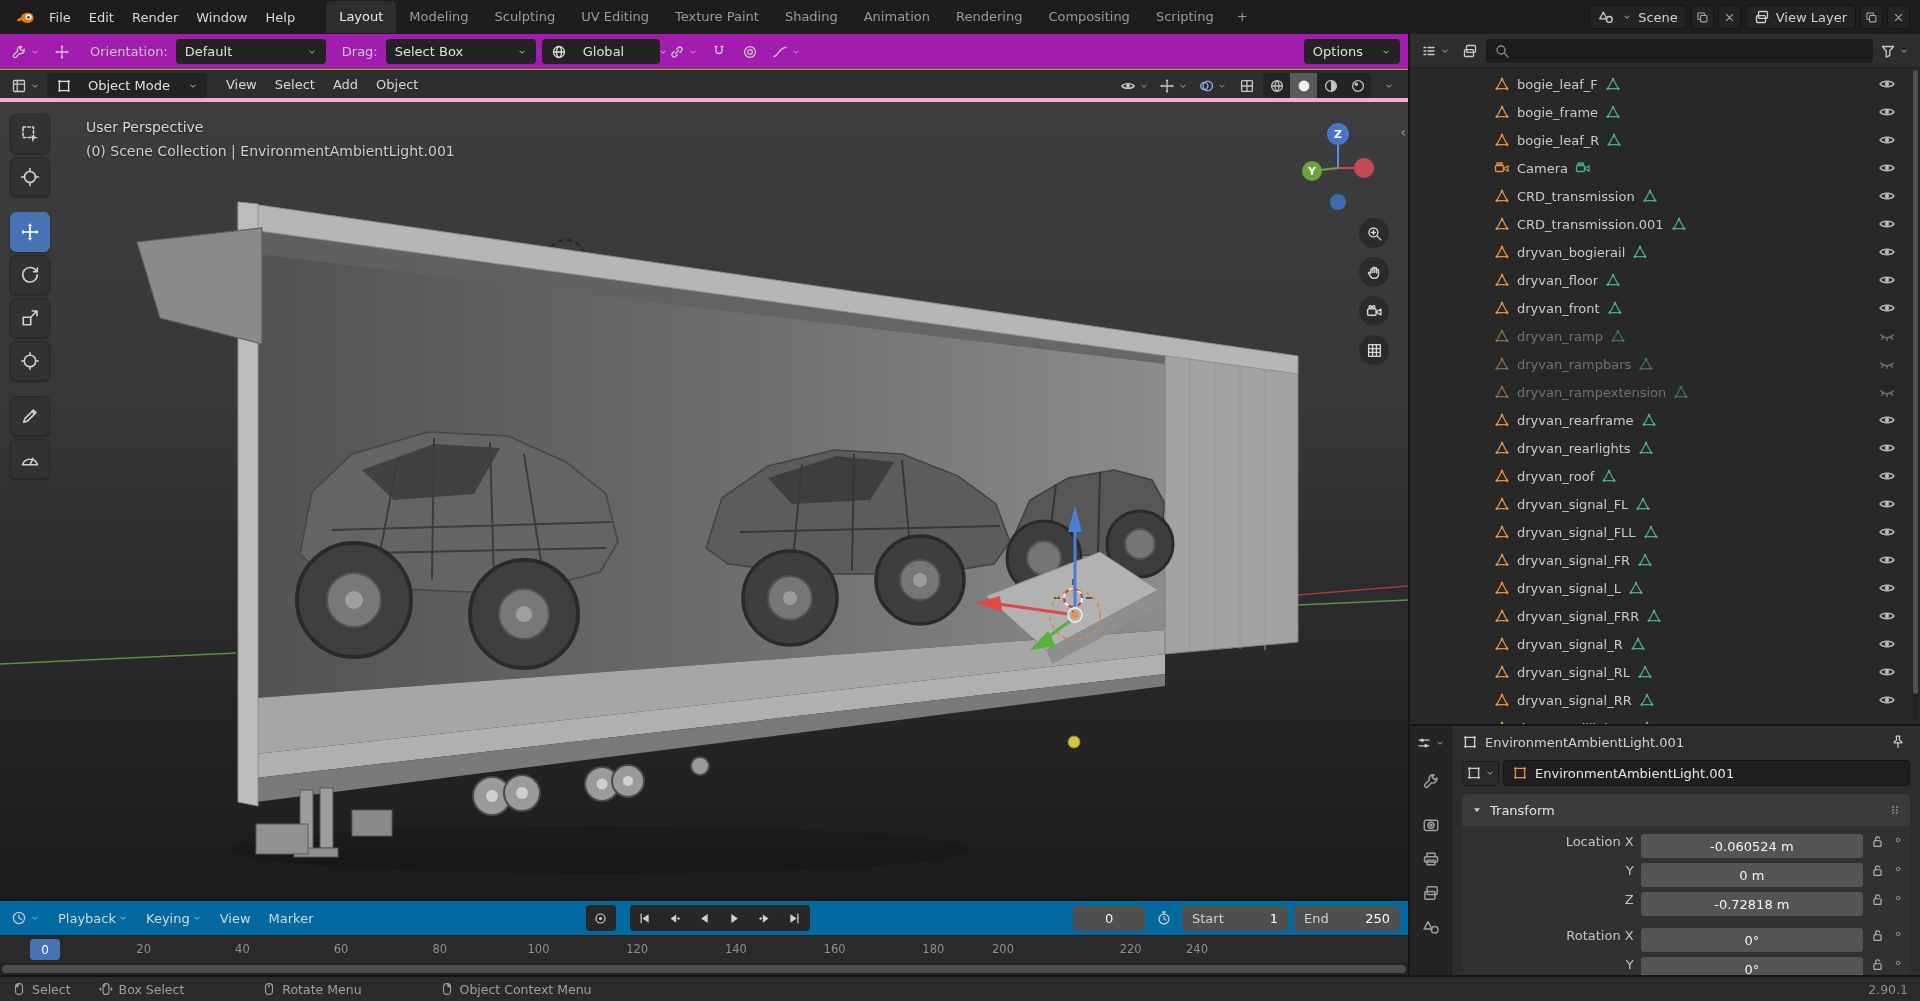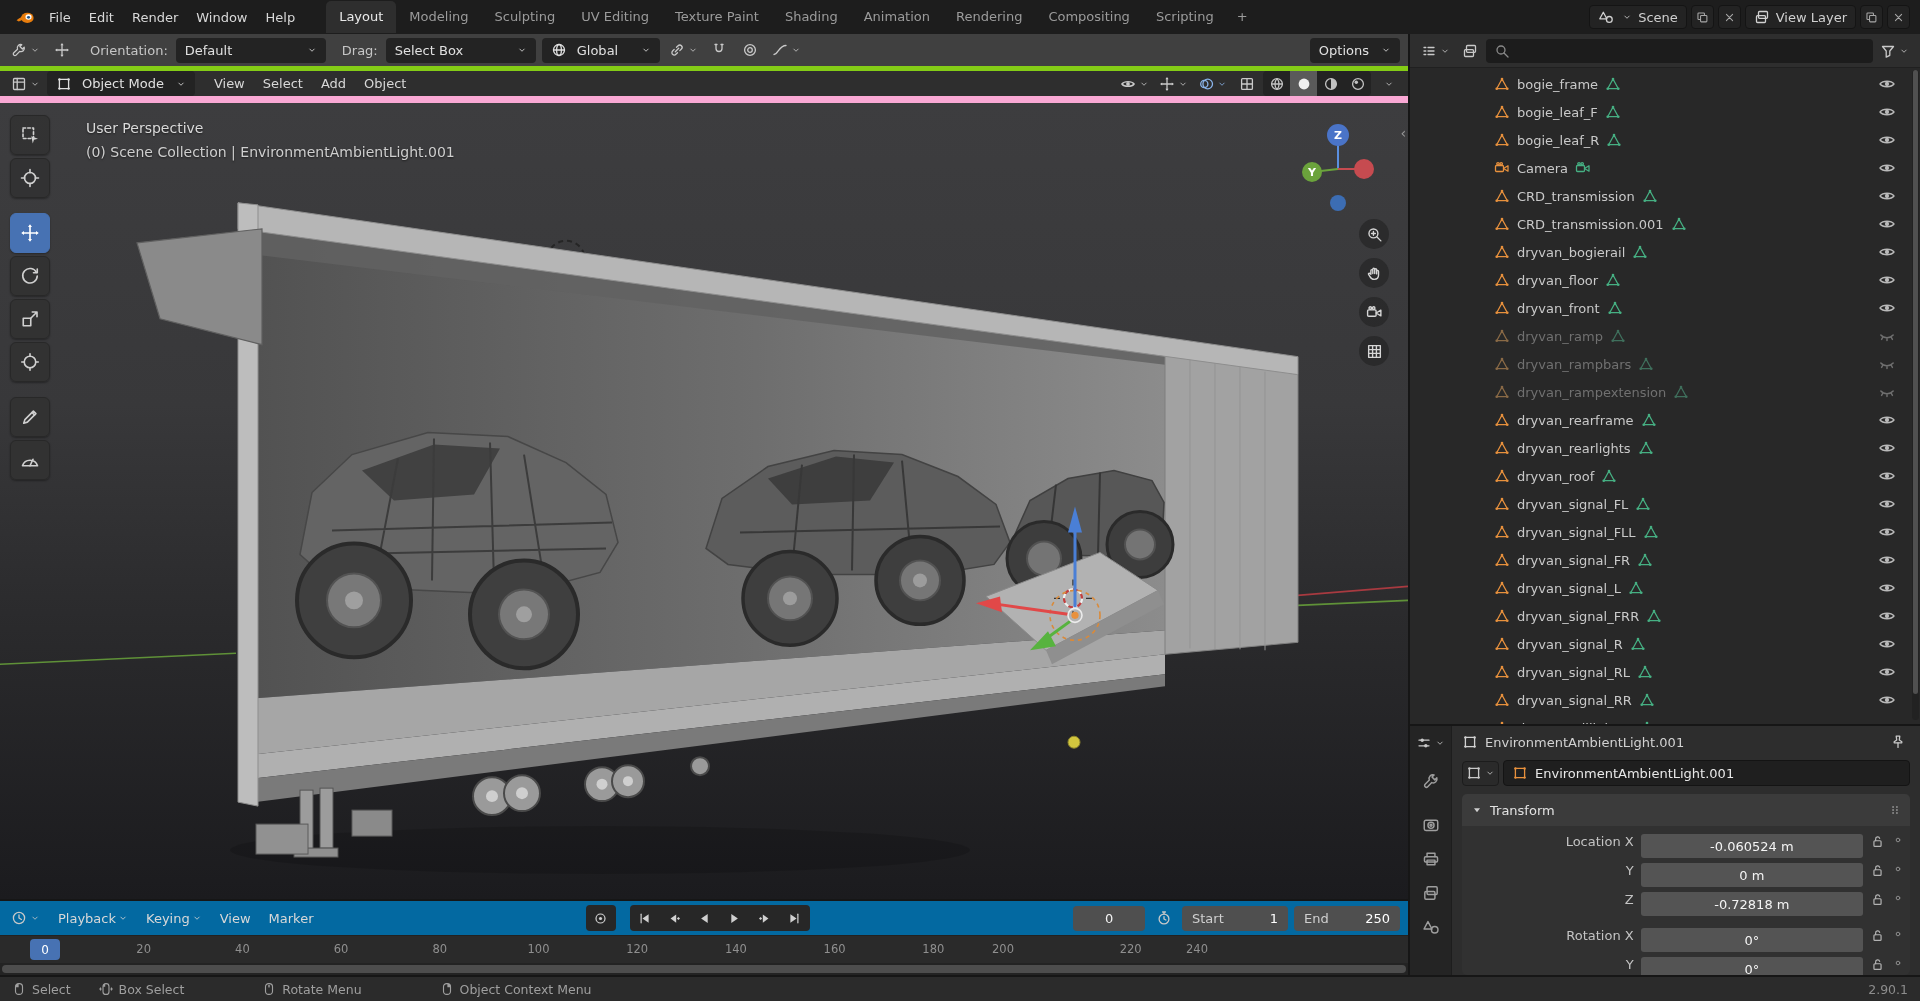--- a/index.html
+++ b/index.html
@@ -21,29 +21,29 @@
 .ws-add{padding:8px 10px 9px;color:#9b9b9b}
 .topbar-right{margin-left:auto;display:flex;align-items:center;gap:4px;padding-right:10px}
 .selector{height:24px;background:#232323;border:1px solid #141414;border-radius:4px;display:flex;align-items:center;gap:6px;padding:0 8px;color:#d0d0d0;white-space:nowrap}
 .mini-btn{width:23px;height:24px;background:#232323;border:1px solid #141414;border-radius:4px;display:flex;align-items:center;justify-content:center;color:#a8a8a8}
 .mini-btn .icw{width:13px;height:13px}
 
 .main{flex:1;display:flex;min-height:0}
 .left-col{width:1408px;flex:none;display:flex;flex-direction:column;min-width:0}
 .right-col{flex:1;display:flex;flex-direction:column;border-left:2px solid #161616;min-width:0}
 
-.tool-header{height:36px;background:#404040;border-bottom:5px solid #84cc16;display:flex;align-items:center;gap:6px;padding:16px 8px;flex:none}
+.tool-header{height:36px;background:#a21caf;border-bottom:1px solid #84cc16;display:flex;align-items:center;gap:6px;padding:16px 8px;flex:none}
 .hdr-label{color:#c6c6c6;margin:0 2px 0 10px;white-space:nowrap}
-.dropdown{height:25px;background:#232323;border-radius:4px;display:flex;align-items:center;gap:10px;padding:0 9px;color:#e0e0e0;white-space:nowrap}
+.dropdown{height:25px;background:#232323;border-radius:4px;display:flex;align-items:center;gap:16px;padding:0 9px;color:#e0e0e0;white-space:nowrap}
 .dropdown .lbl{white-space:nowrap}
 .dropdown[data-name="orientation-dropdown"]{width:150px}
 .dropdown[data-name="drag-dropdown"]{width:150px}
 .dropdown[data-name="transform-orientation-dropdown"]{width:118px}
 .hdr-iconbtn{height:25px;min-width:25px;display:flex;align-items:center;justify-content:center;gap:1px;border-radius:4px;color:#c9c9c9;padding:0 3px}
-.vp-header{height:32px;background:#2e2e2e;border-bottom:7px solid #f9a8d4;display:flex;align-items:center;gap:4px;padding:0 8px;flex:none}
+.vp-header{height:32px;background:#2e2e2e;border-bottom:4px solid #f9a8d4;display:flex;align-items:flex-end;gap:4px;padding:0 8px;flex:none}
 .vp-header .menus{margin-left:6px}
 .hdr-iconbtn[data-name="overlays-dropdown"]{color:#8ab4ea}
 .shading-group{display:flex;background:#232323;border-radius:4px;overflow:hidden}
 .shade{width:27px;height:25px;display:flex;align-items:center;justify-content:center;color:#c2c2c2}
 .shade.active{background:#5a5a5a;color:#f0f0f0}
 
 .viewport{position:relative;flex:1;min-height:0;background:linear-gradient(180deg,#3d3d3f 0%,#38383a 38%,#2a2a2c 66%,#1b1b1e 100%);overflow:hidden}
 .scene{position:absolute;inset:0;width:100%;height:100%}
 .vp-overlay-text{position:absolute;left:86px;top:14px;line-height:1.7;color:#dadada;font-size:14px;text-shadow:0 1px 2px rgba(0,0,0,.55);pointer-events:none}
 .vp-overlay-text div+div{color:#cfcfcf}
@@ -873,47 +873,47 @@
       <div id="outliner-rows" class="out-rows" data-name="outliner-rows">
           <div class="out-row" data-name="outliner-item">
       <span class="icw orange" data-name="mesh-icon">
               <svg viewBox="0 0 16 16">
                 <path d="M8 3 13.3 12.7H2.7Z"></path>
                 <circle cx="8" cy="3" r="1.3" fill="currentColor" stroke="none"></circle>
                 <circle cx="13.3" cy="12.7" r="1.3" fill="currentColor" stroke="none"></circle>
                 <circle cx="2.7" cy="12.7" r="1.3" fill="currentColor" stroke="none"></circle>
               </svg>
             </span>
+      <span class="out-name" data-name="outliner-item-name">bogie_leaf_F</span>
+      <span class="icw green" data-name="mesh-data-icon">
+              <svg viewBox="0 0 16 16">
+                <path d="M8 3 13.3 12.7H2.7Z"></path>
+                <circle cx="8" cy="3" r="1.3" fill="currentColor" stroke="none"></circle>
+                <circle cx="13.3" cy="12.7" r="1.3" fill="currentColor" stroke="none"></circle>
+                <circle cx="2.7" cy="12.7" r="1.3" fill="currentColor" stroke="none"></circle>
+              </svg>
+            </span>
+      <span class="sp"></span>
+      <span class="eye" data-name="visibility-eye-icon">
+              <svg viewBox="0 0 16 16">
+                <path d="M1.8 8C4.2 4.8 11.8 4.8 14.2 8 11.8 11.2 4.2 11.2 1.8 8Z"></path>
+                <circle cx="8" cy="8" r="1.9" fill="currentColor" stroke="none"></circle>
+              </svg>
+            </span>
+    </div>
+          <div class="out-row" data-name="outliner-item">
+      <span class="icw orange" data-name="mesh-icon">
+              <svg viewBox="0 0 16 16">
+                <path d="M8 3 13.3 12.7H2.7Z"></path>
+                <circle cx="8" cy="3" r="1.3" fill="currentColor" stroke="none"></circle>
+                <circle cx="13.3" cy="12.7" r="1.3" fill="currentColor" stroke="none"></circle>
+                <circle cx="2.7" cy="12.7" r="1.3" fill="currentColor" stroke="none"></circle>
+              </svg>
+            </span>
       <span class="out-name" data-name="outliner-item-name">bogie_frame</span>
-      <span class="icw green" data-name="mesh-data-icon">
-              <svg viewBox="0 0 16 16">
-                <path d="M8 3 13.3 12.7H2.7Z"></path>
-                <circle cx="8" cy="3" r="1.3" fill="currentColor" stroke="none"></circle>
-                <circle cx="13.3" cy="12.7" r="1.3" fill="currentColor" stroke="none"></circle>
-                <circle cx="2.7" cy="12.7" r="1.3" fill="currentColor" stroke="none"></circle>
-              </svg>
-            </span>
-      <span class="sp"></span>
-      <span class="eye" data-name="visibility-eye-icon">
-              <svg viewBox="0 0 16 16">
-                <path d="M1.8 8C4.2 4.8 11.8 4.8 14.2 8 11.8 11.2 4.2 11.2 1.8 8Z"></path>
-                <circle cx="8" cy="8" r="1.9" fill="currentColor" stroke="none"></circle>
-              </svg>
-            </span>
-    </div>
-          <div class="out-row" data-name="outliner-item">
-      <span class="icw orange" data-name="mesh-icon">
-              <svg viewBox="0 0 16 16">
-                <path d="M8 3 13.3 12.7H2.7Z"></path>
-                <circle cx="8" cy="3" r="1.3" fill="currentColor" stroke="none"></circle>
-                <circle cx="13.3" cy="12.7" r="1.3" fill="currentColor" stroke="none"></circle>
-                <circle cx="2.7" cy="12.7" r="1.3" fill="currentColor" stroke="none"></circle>
-              </svg>
-            </span>
-      <span class="out-name" data-name="outliner-item-name">bogie_leaf_F</span>
       <span class="icw green" data-name="mesh-data-icon">
               <svg viewBox="0 0 16 16">
                 <path d="M8 3 13.3 12.7H2.7Z"></path>
                 <circle cx="8" cy="3" r="1.3" fill="currentColor" stroke="none"></circle>
                 <circle cx="13.3" cy="12.7" r="1.3" fill="currentColor" stroke="none"></circle>
                 <circle cx="2.7" cy="12.7" r="1.3" fill="currentColor" stroke="none"></circle>
               </svg>
             </span>
       <span class="sp"></span>
       <span class="eye" data-name="visibility-eye-icon">

